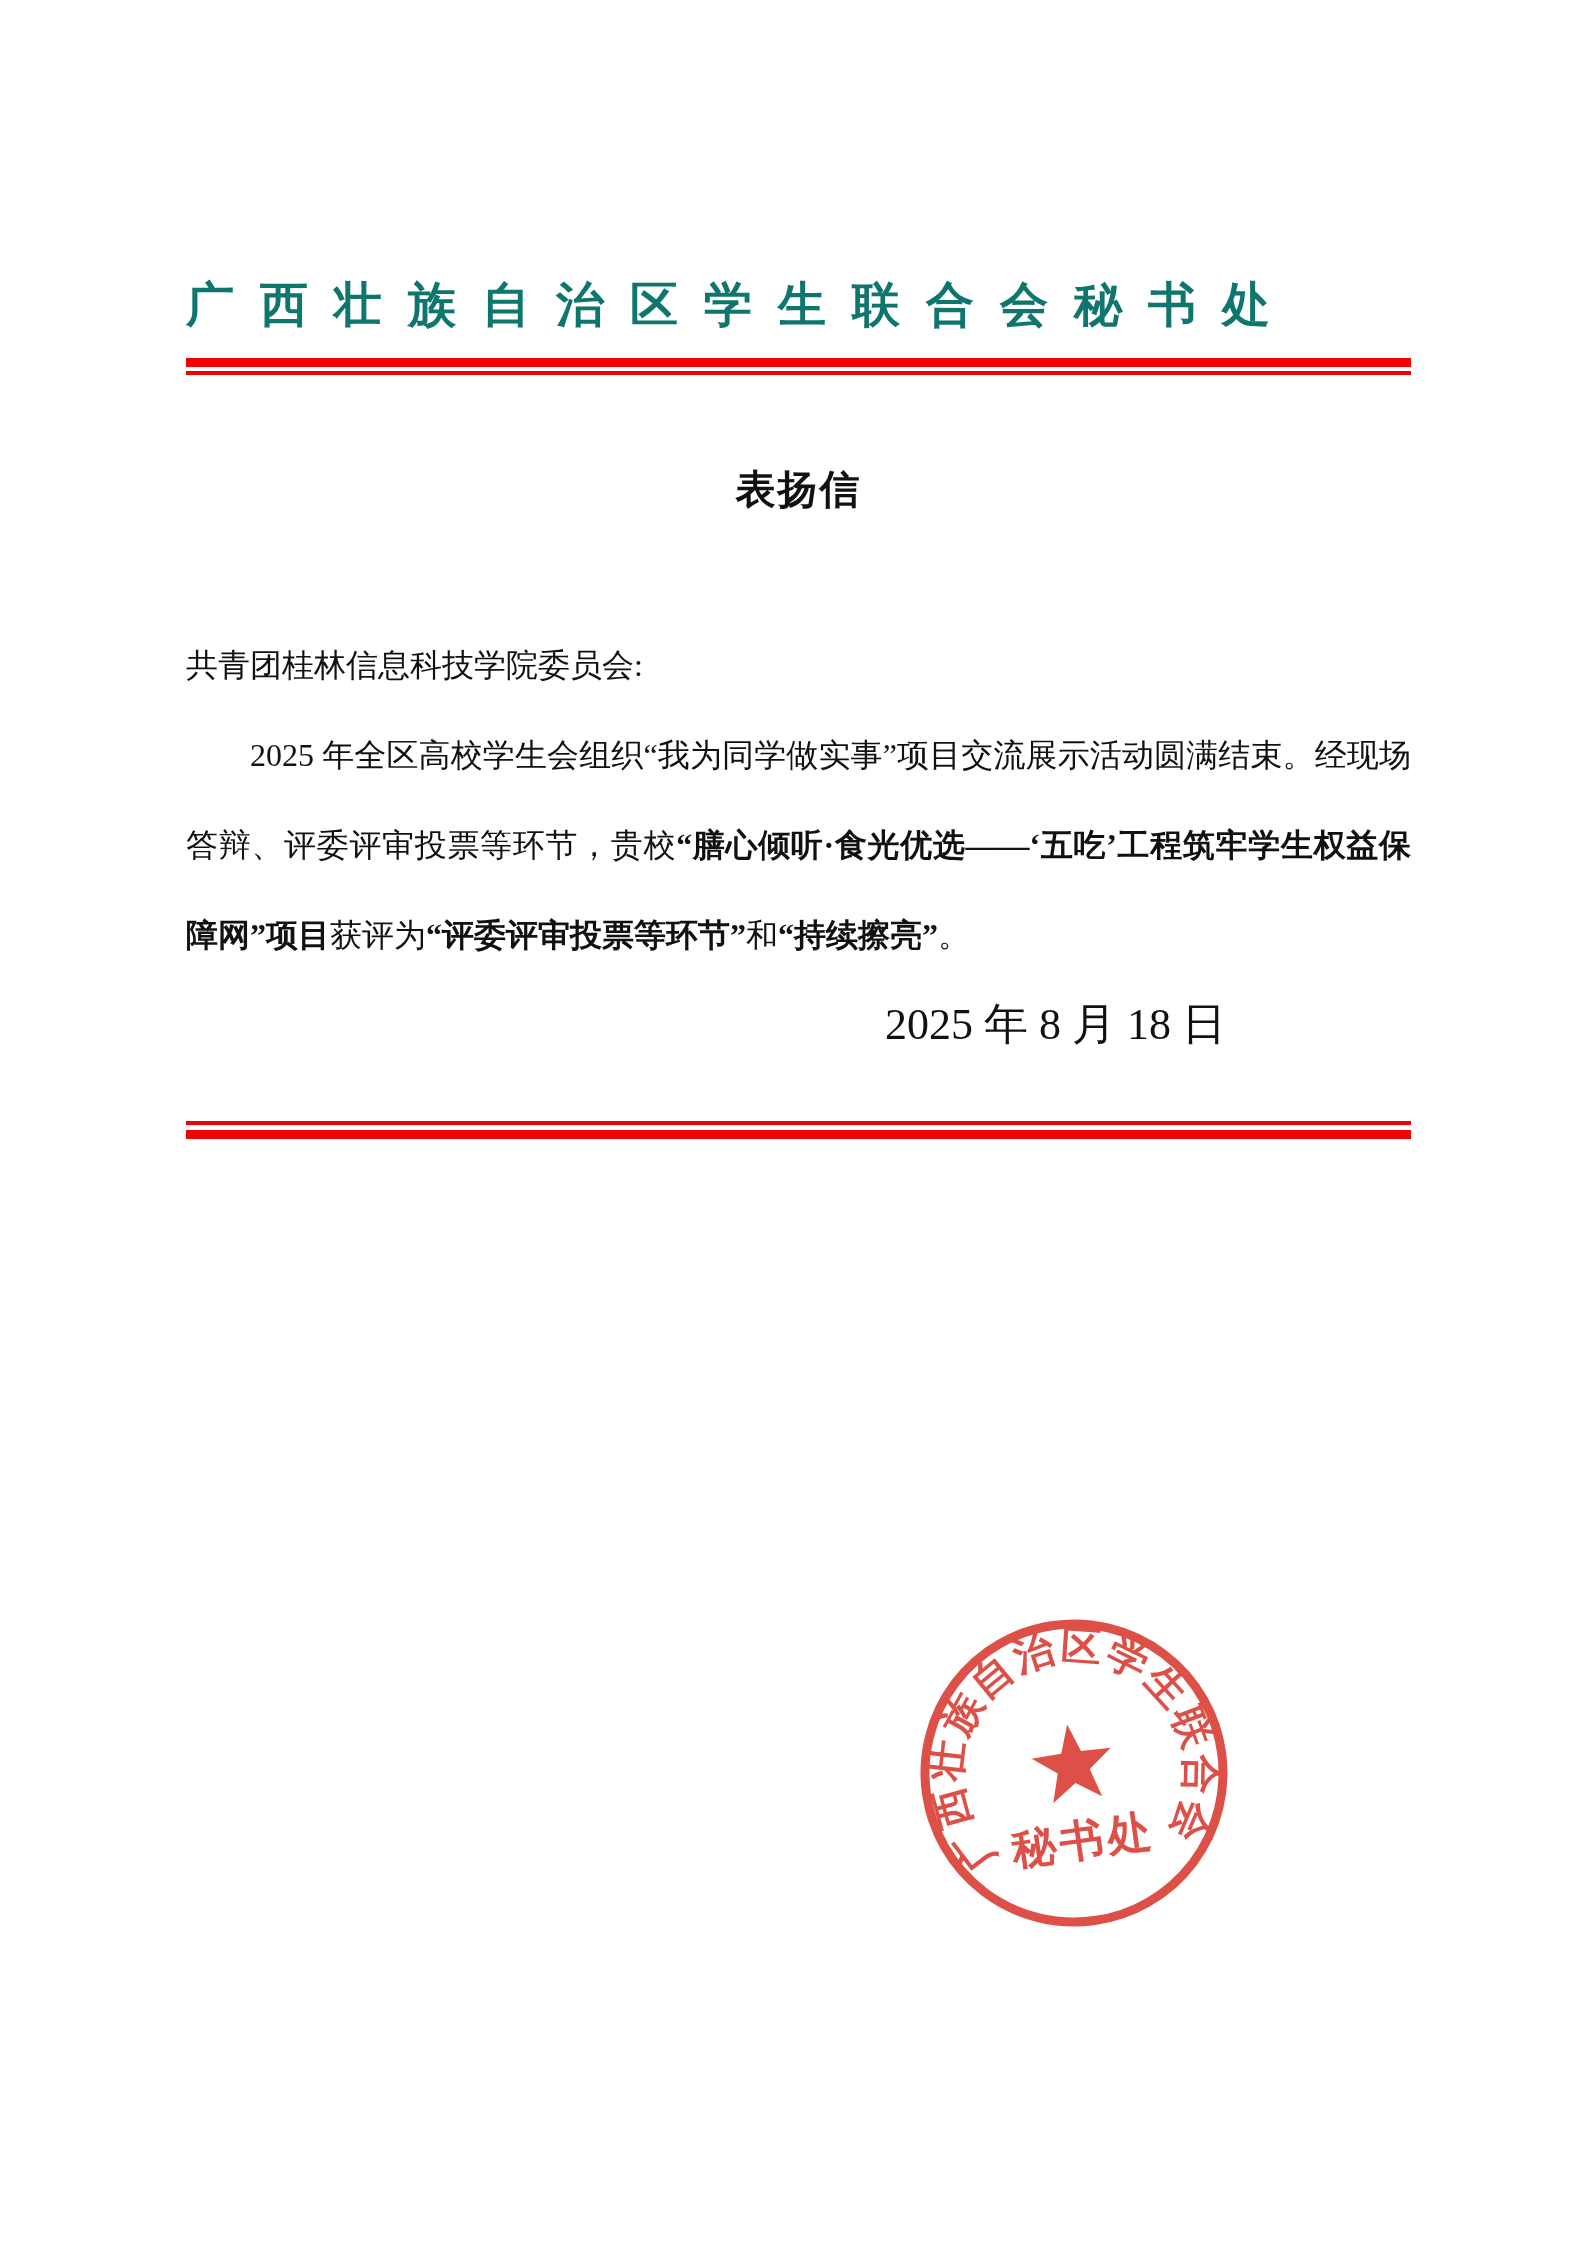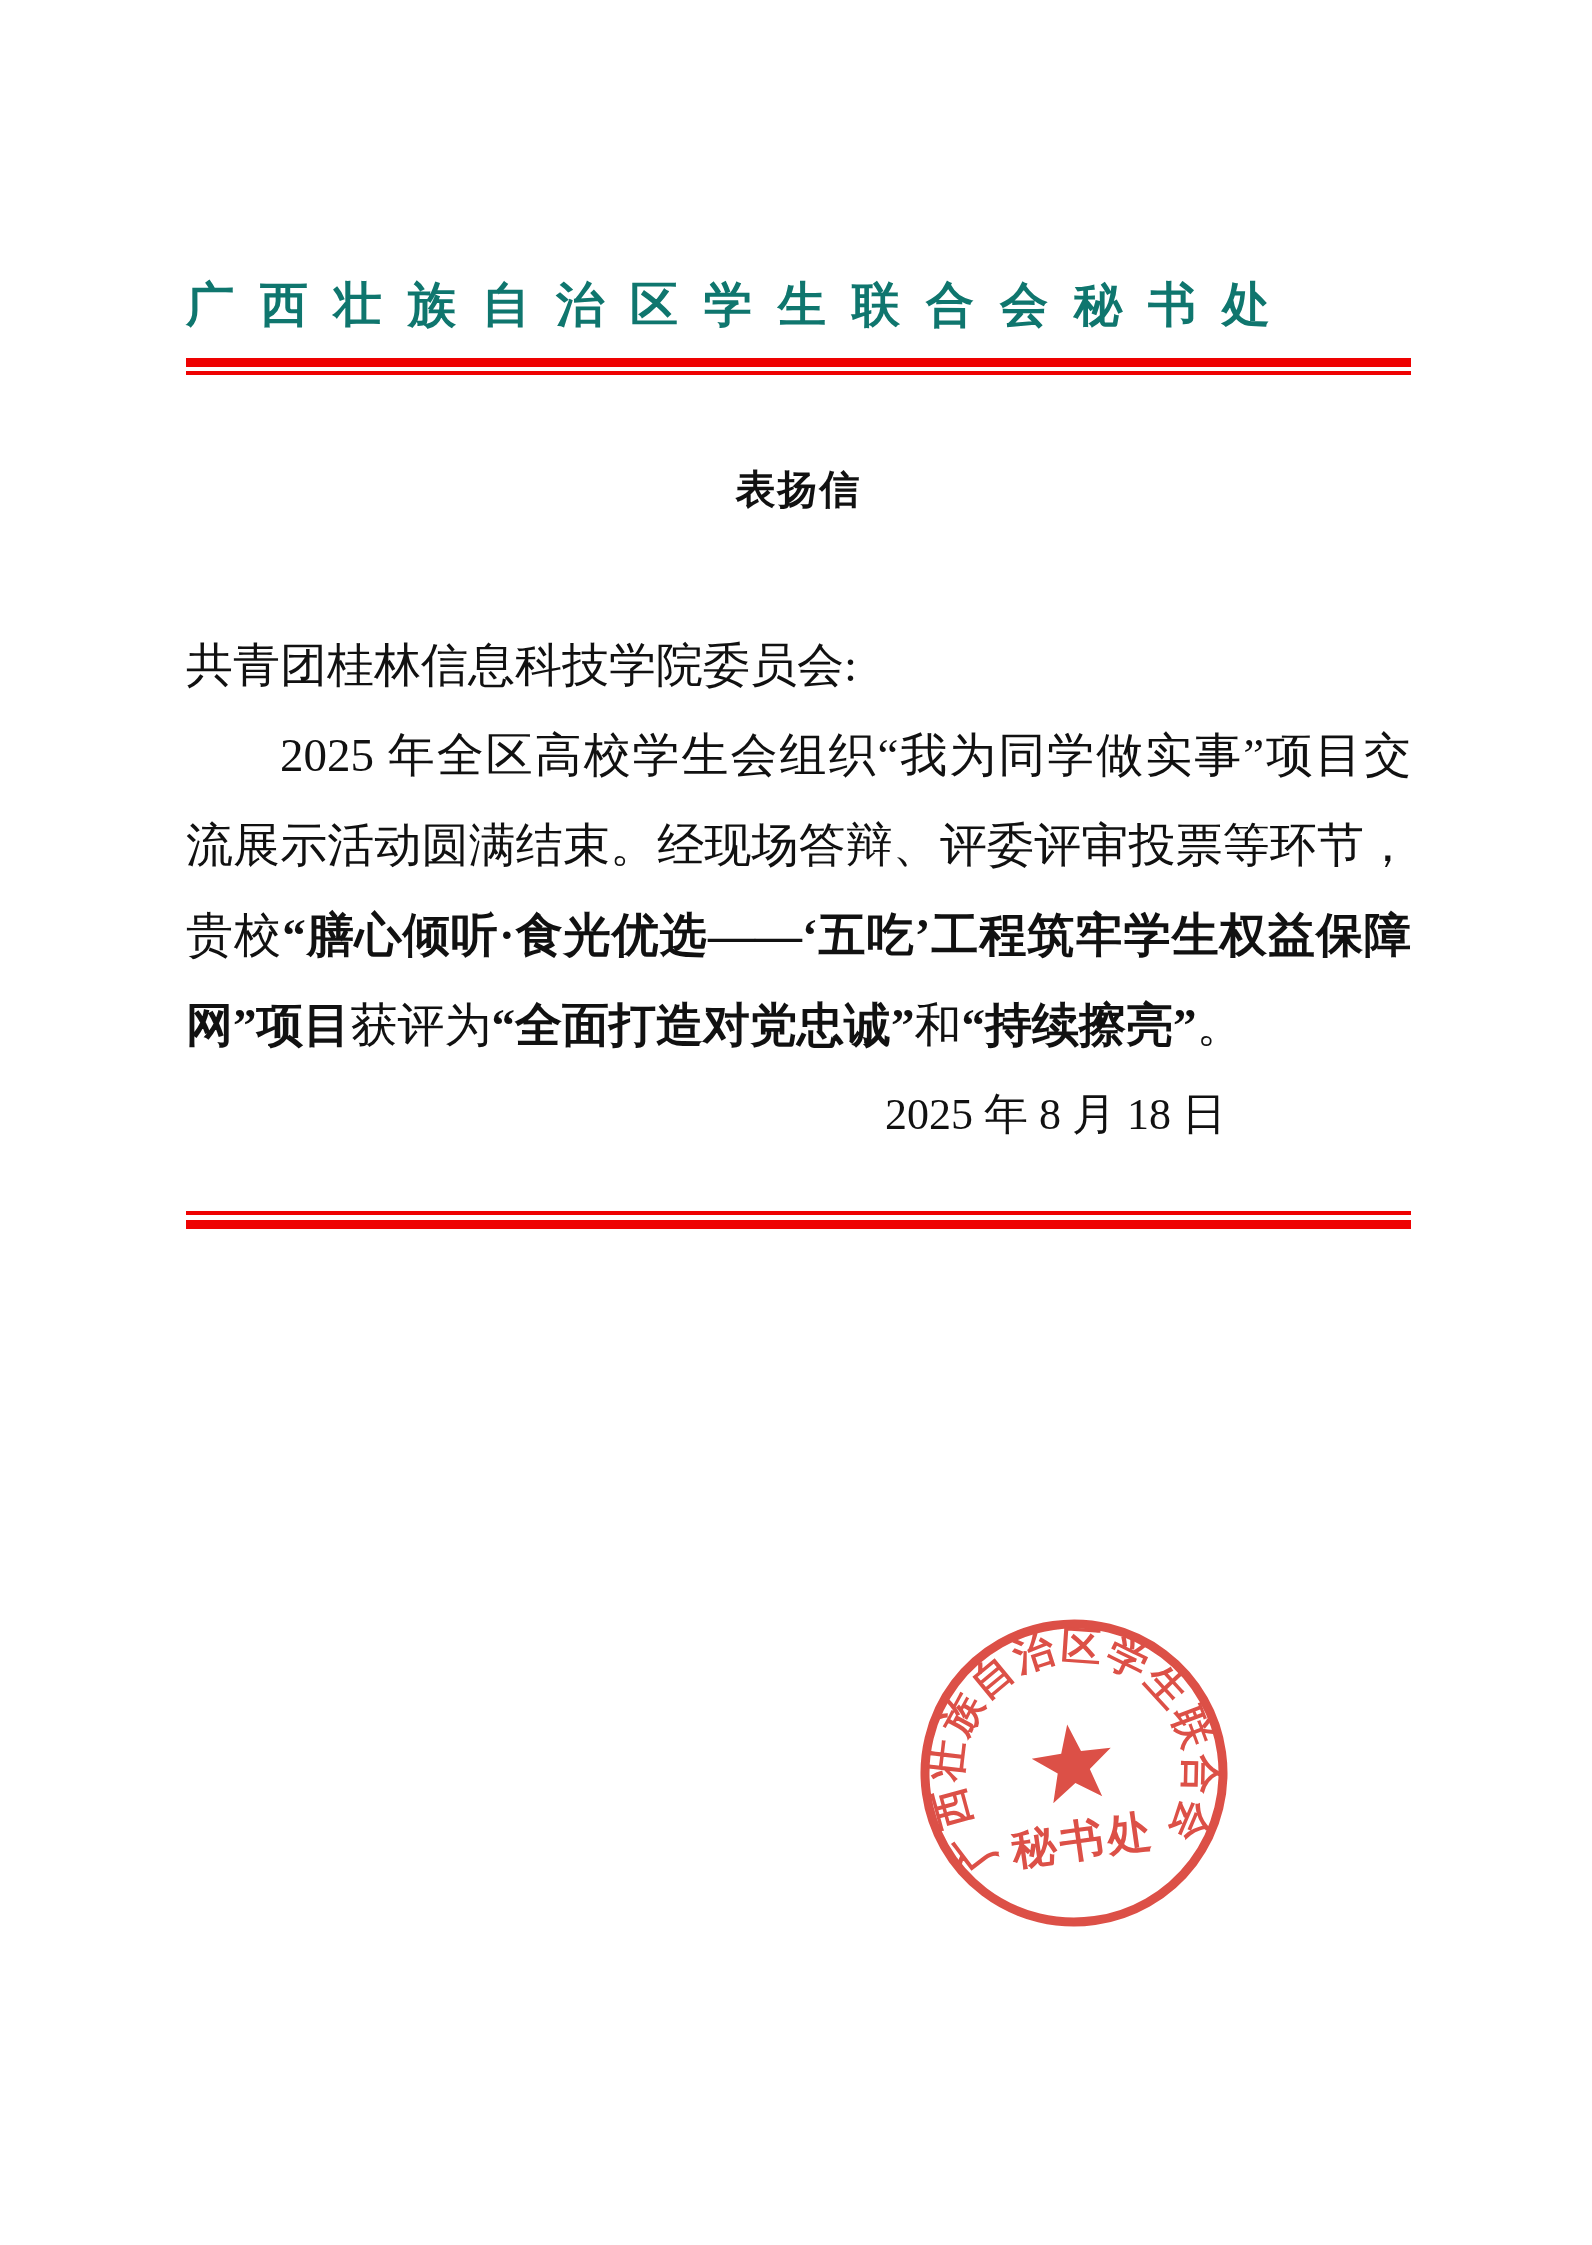--- a/index.html
+++ b/index.html
@@ -28,21 +28,21 @@
   .doc-title {
     margin-top: 80px;
     font-size: 40px;
     line-height: 70px;
     font-weight: bold;
     text-align: center;
     letter-spacing: 2px;
   }
   .body-text {
     margin-top: 95px;
-    font-size: 47px;
+    font-size: 32px;
     line-height: 90px;
     text-align: justify;
   }
   .salutation { text-align: left; }
   .para { text-indent: 2em; }
   .para b { font-weight: bold; }
   .sign-block { font-size: 44px; line-height: 90px; }
   .signature {
     margin-top: 270px;
     text-align: right;
@@ -75,21 +75,21 @@
 
   <div class="org-title">广 西 壮 族 自 治 区 学 生 联 合 会 秘 书 处</div>
 
   <div class="rule rule-thick-top"></div>
   <div class="rule rule-thin-top"></div>
 
   <div class="doc-title">表扬信</div>
 
   <div class="body-text">
     <p class="salutation">共青团桂林信息科技学院委员会:</p>
-    <p class="para"><span>2025 年全区高校学生会组织“我为同学做实事”项目交流展示活动圆满结束。经现场答辩、评委评审投票等环节，贵校</span><b>“膳心倾听·食光优选——‘五吃’工程筑牢学生权益保障网”项目</b><span>获评为</span><b>“全面打造对党忠诚”</b><span>和</span><b>“持续擦亮”</b><span>。</span></p>
+    <p class="para"><span>2025 年全区高校学生会组织“我为同学做实事”项目交流展示活动圆满结束。经现场答辩、评委评审投票等环节，贵校</span><b>“膳心倾听·食光优选——‘五吃’工程筑牢学生权益保障网”项目</b><span>获评为</span><b>“评委评审投票等环节”</b><span>和</span><b>“持续擦亮”</b><span>。</span></p>
   </div>
 
   <div class="sign-block">
     <div class="date-line">2025 年 8 月 18 日</div>
   </div>
 
   <div class="rule rule-thin-bottom"></div>
   <div class="rule rule-thick-bottom"></div>
 
   <div class="stamp">

